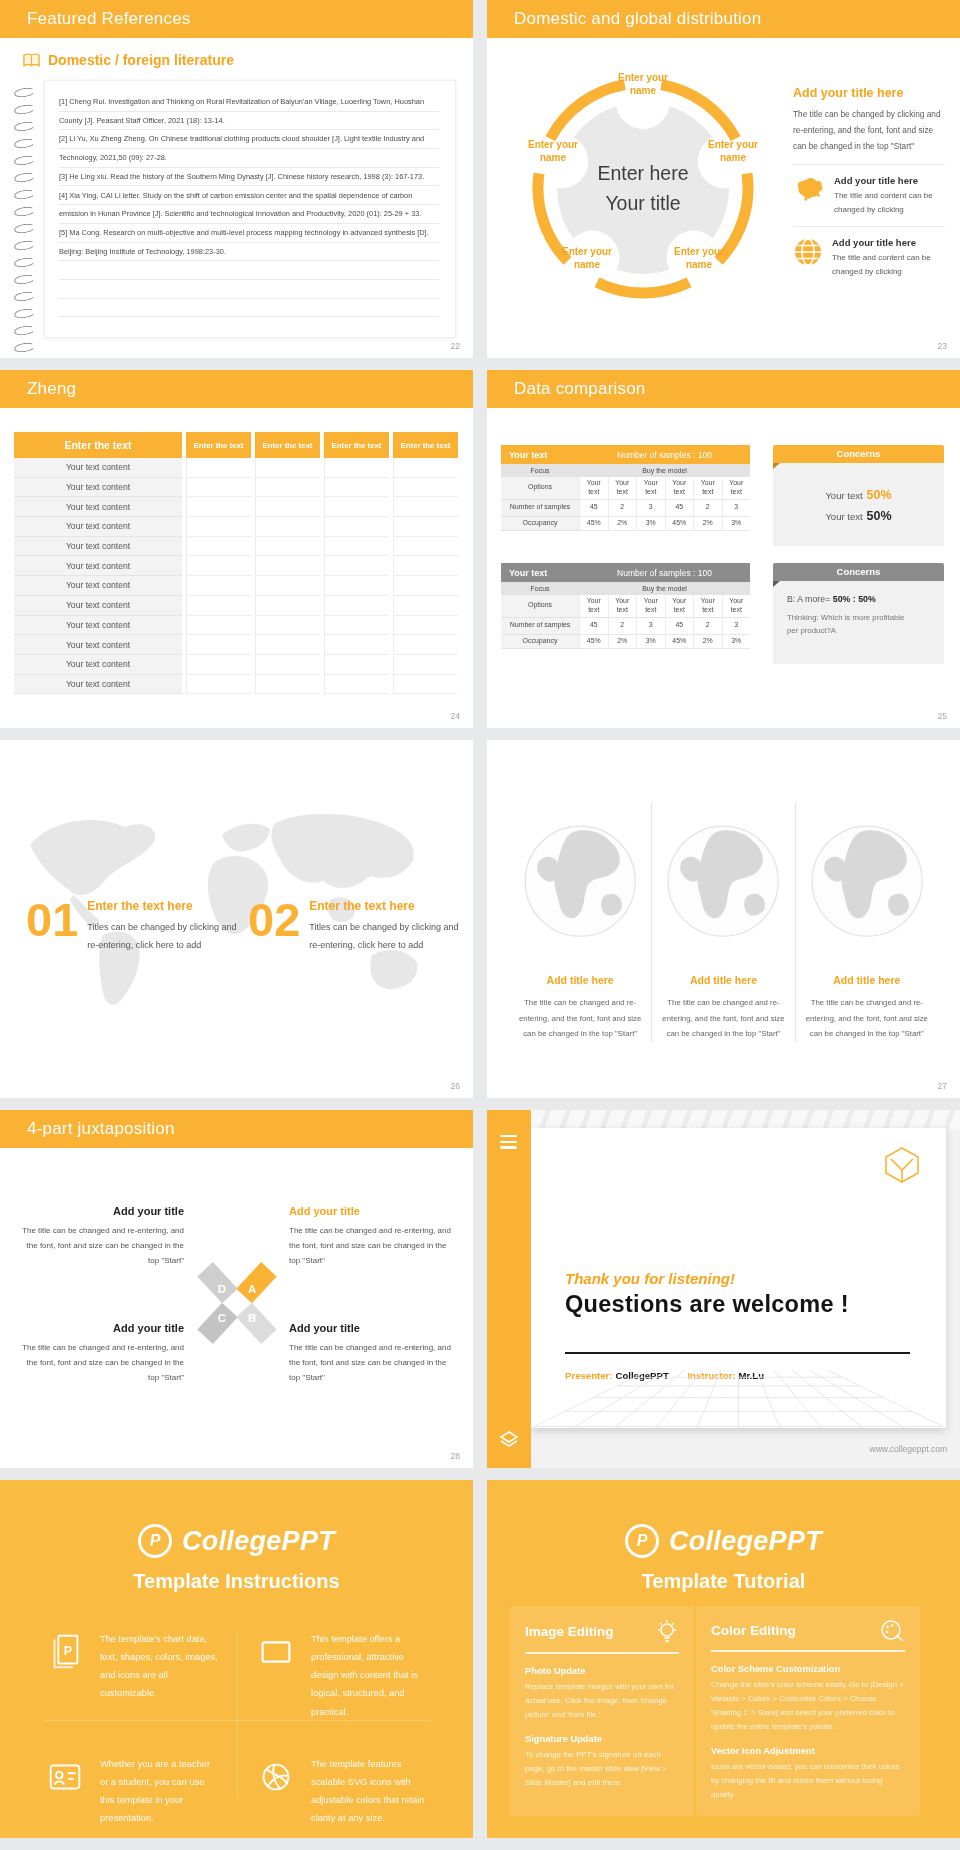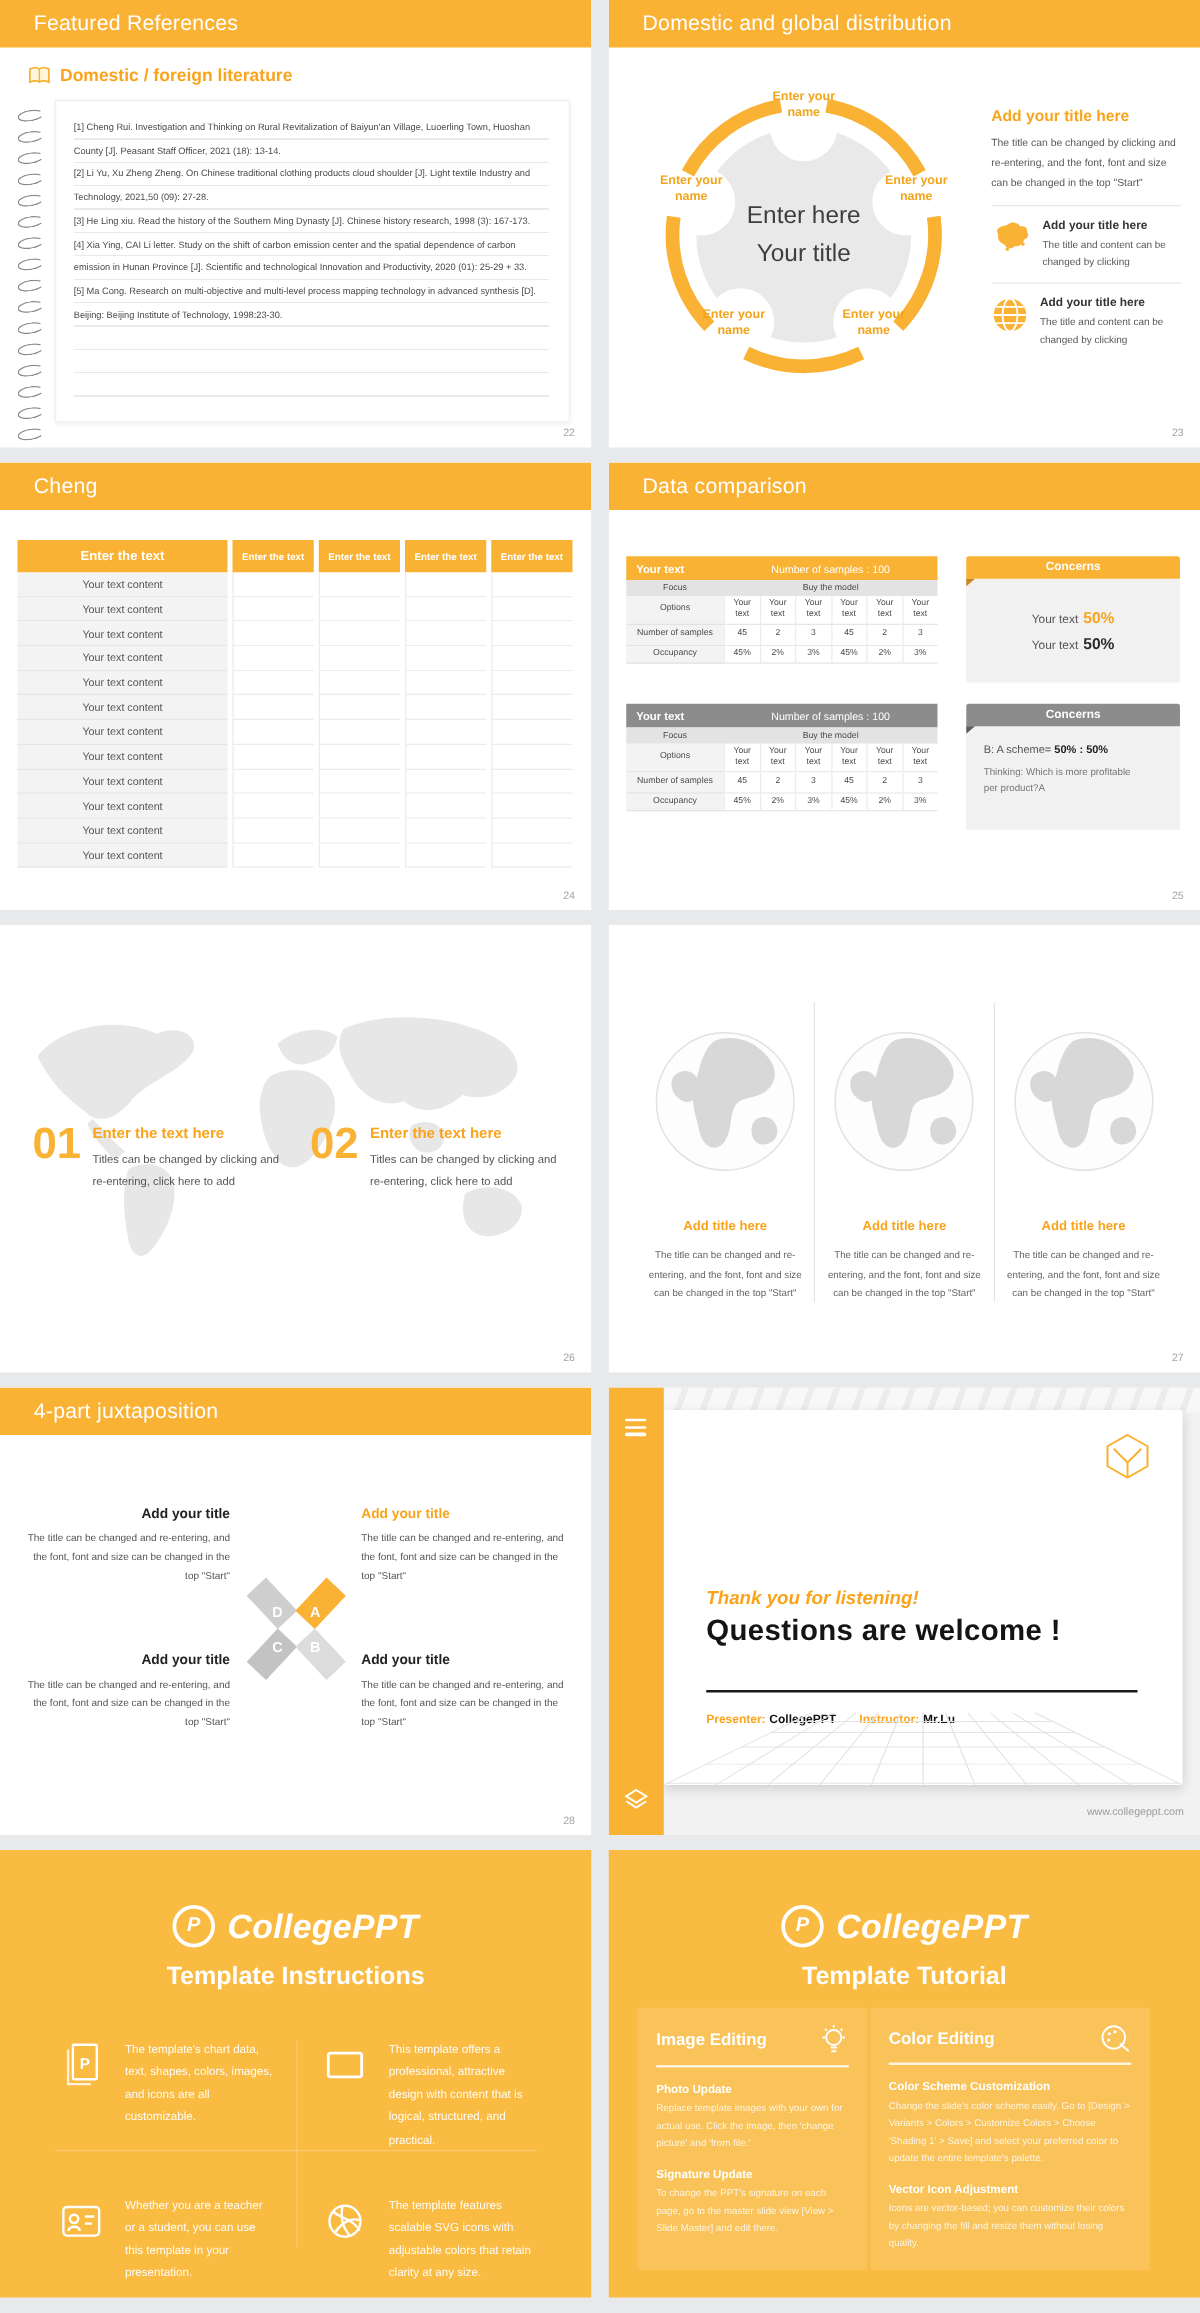--- a/index.html
+++ b/index.html
@@ -67,21 +67,21 @@
   .dc-val-dark{font-size:12.5px;font-weight:bold;color:#2B2B2B;margin-left:4px;}
   .dc-c2 .dc-cbody{padding:13px 14px;}
   .dc-ratio{font-size:8.8px;color:#555;}
   .dc-ratio b{color:#222;}
   .dc-think{margin-top:8px;font-size:7.8px;color:#777;line-height:1.65;width:118px;}
 
   
   .gb-map{position:absolute;left:0;top:55px;width:473px;height:280px;}
   .gb-item{position:absolute;display:flex;gap:9px;}
   .gb-i1{left:26px;top:158px;} .gb-i2{left:248px;top:158px;}
-  .gb-num{font-size:35px;font-weight:bold;color:#F9B234;line-height:.95;}
+  .gb-num{font-size:47px;font-weight:bold;color:#F9B234;line-height:.95;}
   .gb-h{font-size:12px;font-weight:bold;color:#F9A41C;margin:1px 0 6px;}
   .gb-b{font-size:9px;color:#555;line-height:1.95;width:152px;}
 
   
   .gs-cols{position:absolute;left:22px;top:62px;width:429px;display:flex;}
   .gs-col{flex:1;text-align:center;padding:18px 10px 0;min-height:240px;box-sizing:border-box;}
   .gs-col+.gs-col{border-left:1px solid #E5E5E5;}
   .gs-h{margin-top:28px;font-size:10.5px;font-weight:bold;color:#F9A41C;}
   .gs-b{margin-top:9px;font-size:7.8px;color:#666;line-height:1.95;}
 
@@ -237,21 +237,21 @@
         <div>
           <div class="d-item-h">Add your title here</div>
           <div class="d-item-b">The title and content can be changed by clicking</div>
         </div>
       </div>
     </div>
     <div class="pagenum">23</div>
   </section>
 
   <section class="slide col-l row2">
-    <div class="bar">Cheng</div>
+    <div class="bar">Zheng</div>
     <div class="f-table">
       <div class="f-head">
         <div class="f-h1">Enter the text</div>
         <div class="f-hn">Enter the text</div>
         <div class="f-hn">Enter the text</div>
         <div class="f-hn">Enter the text</div>
         <div class="f-hn">Enter the text</div>
       </div>
       <div>
           <div class="f-row">
@@ -395,21 +395,21 @@
     <div class="dc-con dc-c1">
       <div class="dc-tab amber-bg">Concerns</div>
       <div class="dc-cbody">
         <div><span class="dc-line">Your text</span><span class="dc-val-amber">50%</span></div>
         <div><span class="dc-line">Your text</span><span class="dc-val-dark">50%</span></div>
       </div>
     </div>
     <div class="dc-con dc-c2">
       <div class="dc-tab gray-bg">Concerns</div>
       <div class="dc-cbody">
-        <div class="dc-ratio"><span>B: A scheme= </span><b>50% : 50%</b></div>
+        <div class="dc-ratio"><span>B: A more= </span><b>50% : 50%</b></div>
         <div class="dc-think">Thinking: Which is more profitable per product?A</div>
       </div>
     </div>
     <div class="pagenum">25</div>
   </section>
 
   <section class="slide col-l row3">
     <svg class="gb-map" viewBox="0 0 473 280">
       <g fill="#E7E7E7">
         <path d="M30 50 C50 25 95 18 125 32 C142 25 158 32 155 45 C146 62 122 68 106 84 C96 98 80 106 69 95 C53 84 38 68 30 50 Z"></path>

